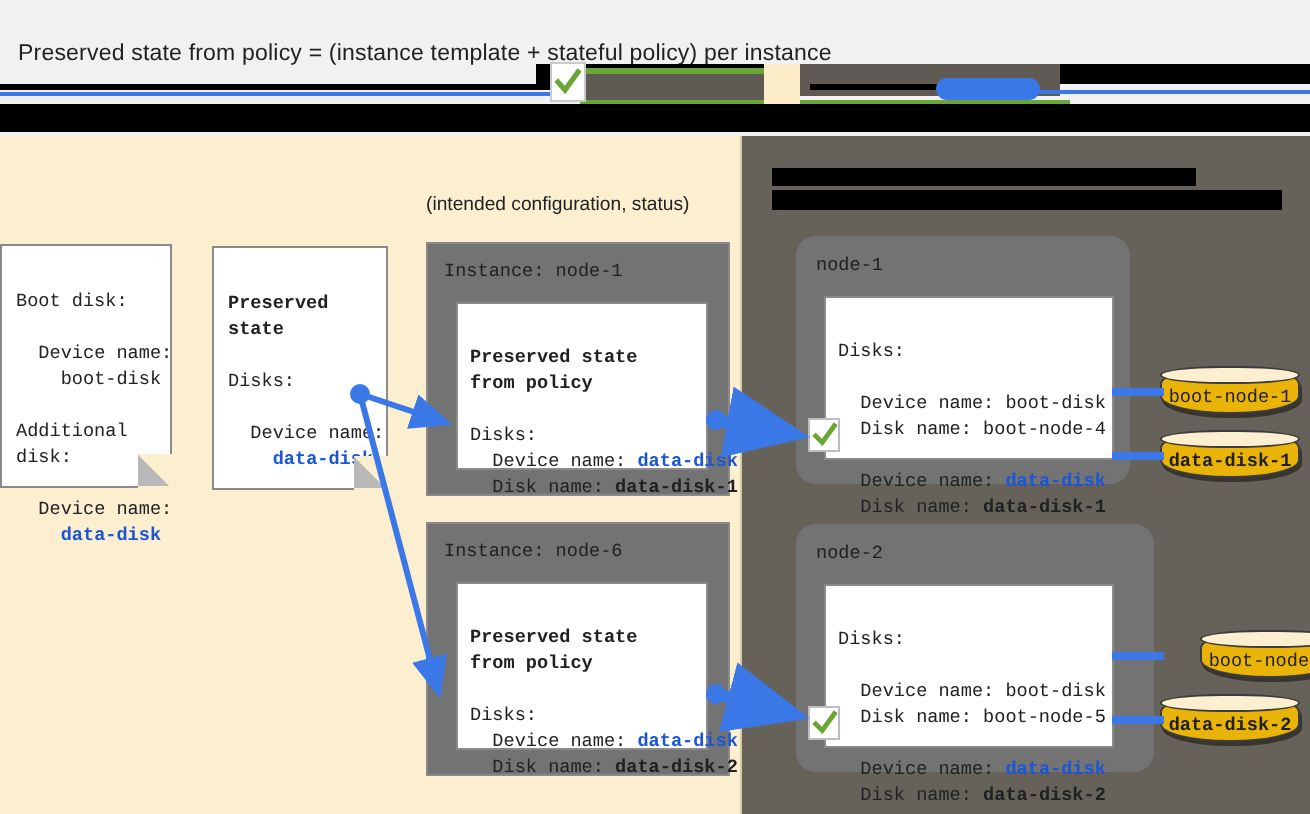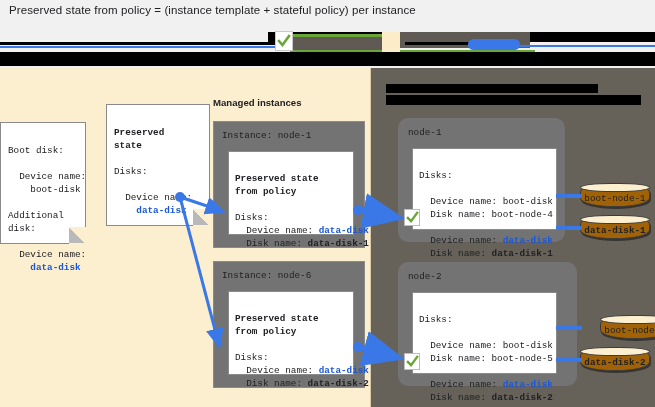--- a/index.html
+++ b/index.html
@@ -12,21 +12,21 @@
   #stage {
     position: relative;
     width: 655px; height: 407px;
     background: #f1f1f1;
     overflow: hidden;
   }
 
   
   #title {
     position: absolute;
-    left: 9px; top: 4px;
+    left: 9px; top: 21px;
     font-size: 11.5px;
     color: #202124;
     letter-spacing: 0.1px;
     white-space: nowrap;
   }
 
   
   #legend-strip {
     position: absolute;
     left: 0; top: 28px;
@@ -166,21 +166,21 @@
     color: #202124;
     white-space: pre;
   }
   .b { font-weight: bold; }
   .blue { color: #1a56d6; font-weight: bold; }
 
   
   .disk {
     position: absolute;
     width: 70px; height: 24px;
-    background: #a16207;
+    background: #eab308;
     border: 1px solid #3c3c3c;
     border-radius: 34px / 9px;
     font-family: "Liberation Mono", monospace;
     font-size: 9.3px;
     color: #202124;
     display: flex;
     align-items: center;
     justify-content: center;
     box-shadow: 1px 2px 0 rgba(0,0,0,0.45);
   }
@@ -260,33 +260,32 @@
 
 <span>Additional
 disk:</span>
 
   <span>Device name:</span>
     <span class="blue">data-disk</span>
     <div class="dogear"></div>
   </div>
 
 
-  <div class="note-card" style="left:106px; top:104px; width:104px; height:122px;">
+  <div class="note-card" style="left:106px; top:123px; width:88px; height:122px;">
 <span class="b">Preserved
 state</span>
 
 <span>Disks:</span>
 
   <span>Device name:</span>
     <span class="blue">data-disk</span>
     <div class="dogear"></div>
   </div>
 
   <div class="col-heading" style="left:213px; top:84px; width:160px;">
-    <div>Managed instances</div>
     <div class="col-sub">(intended configuration, status)</div>
     <div>autogenerated</div>
   </div>
 
   <div class="plain-box" style="left:213px; top:121px; width:152px; height:127px;">
     <div class="mono-label" style="left:8px; top:7px;">Instance: node-1</div>
     <div class="inner-box" style="left:14px; top:29px; width:126px; height:84px;">
 <span class="b">Preserved state
 from policy</span>
 

